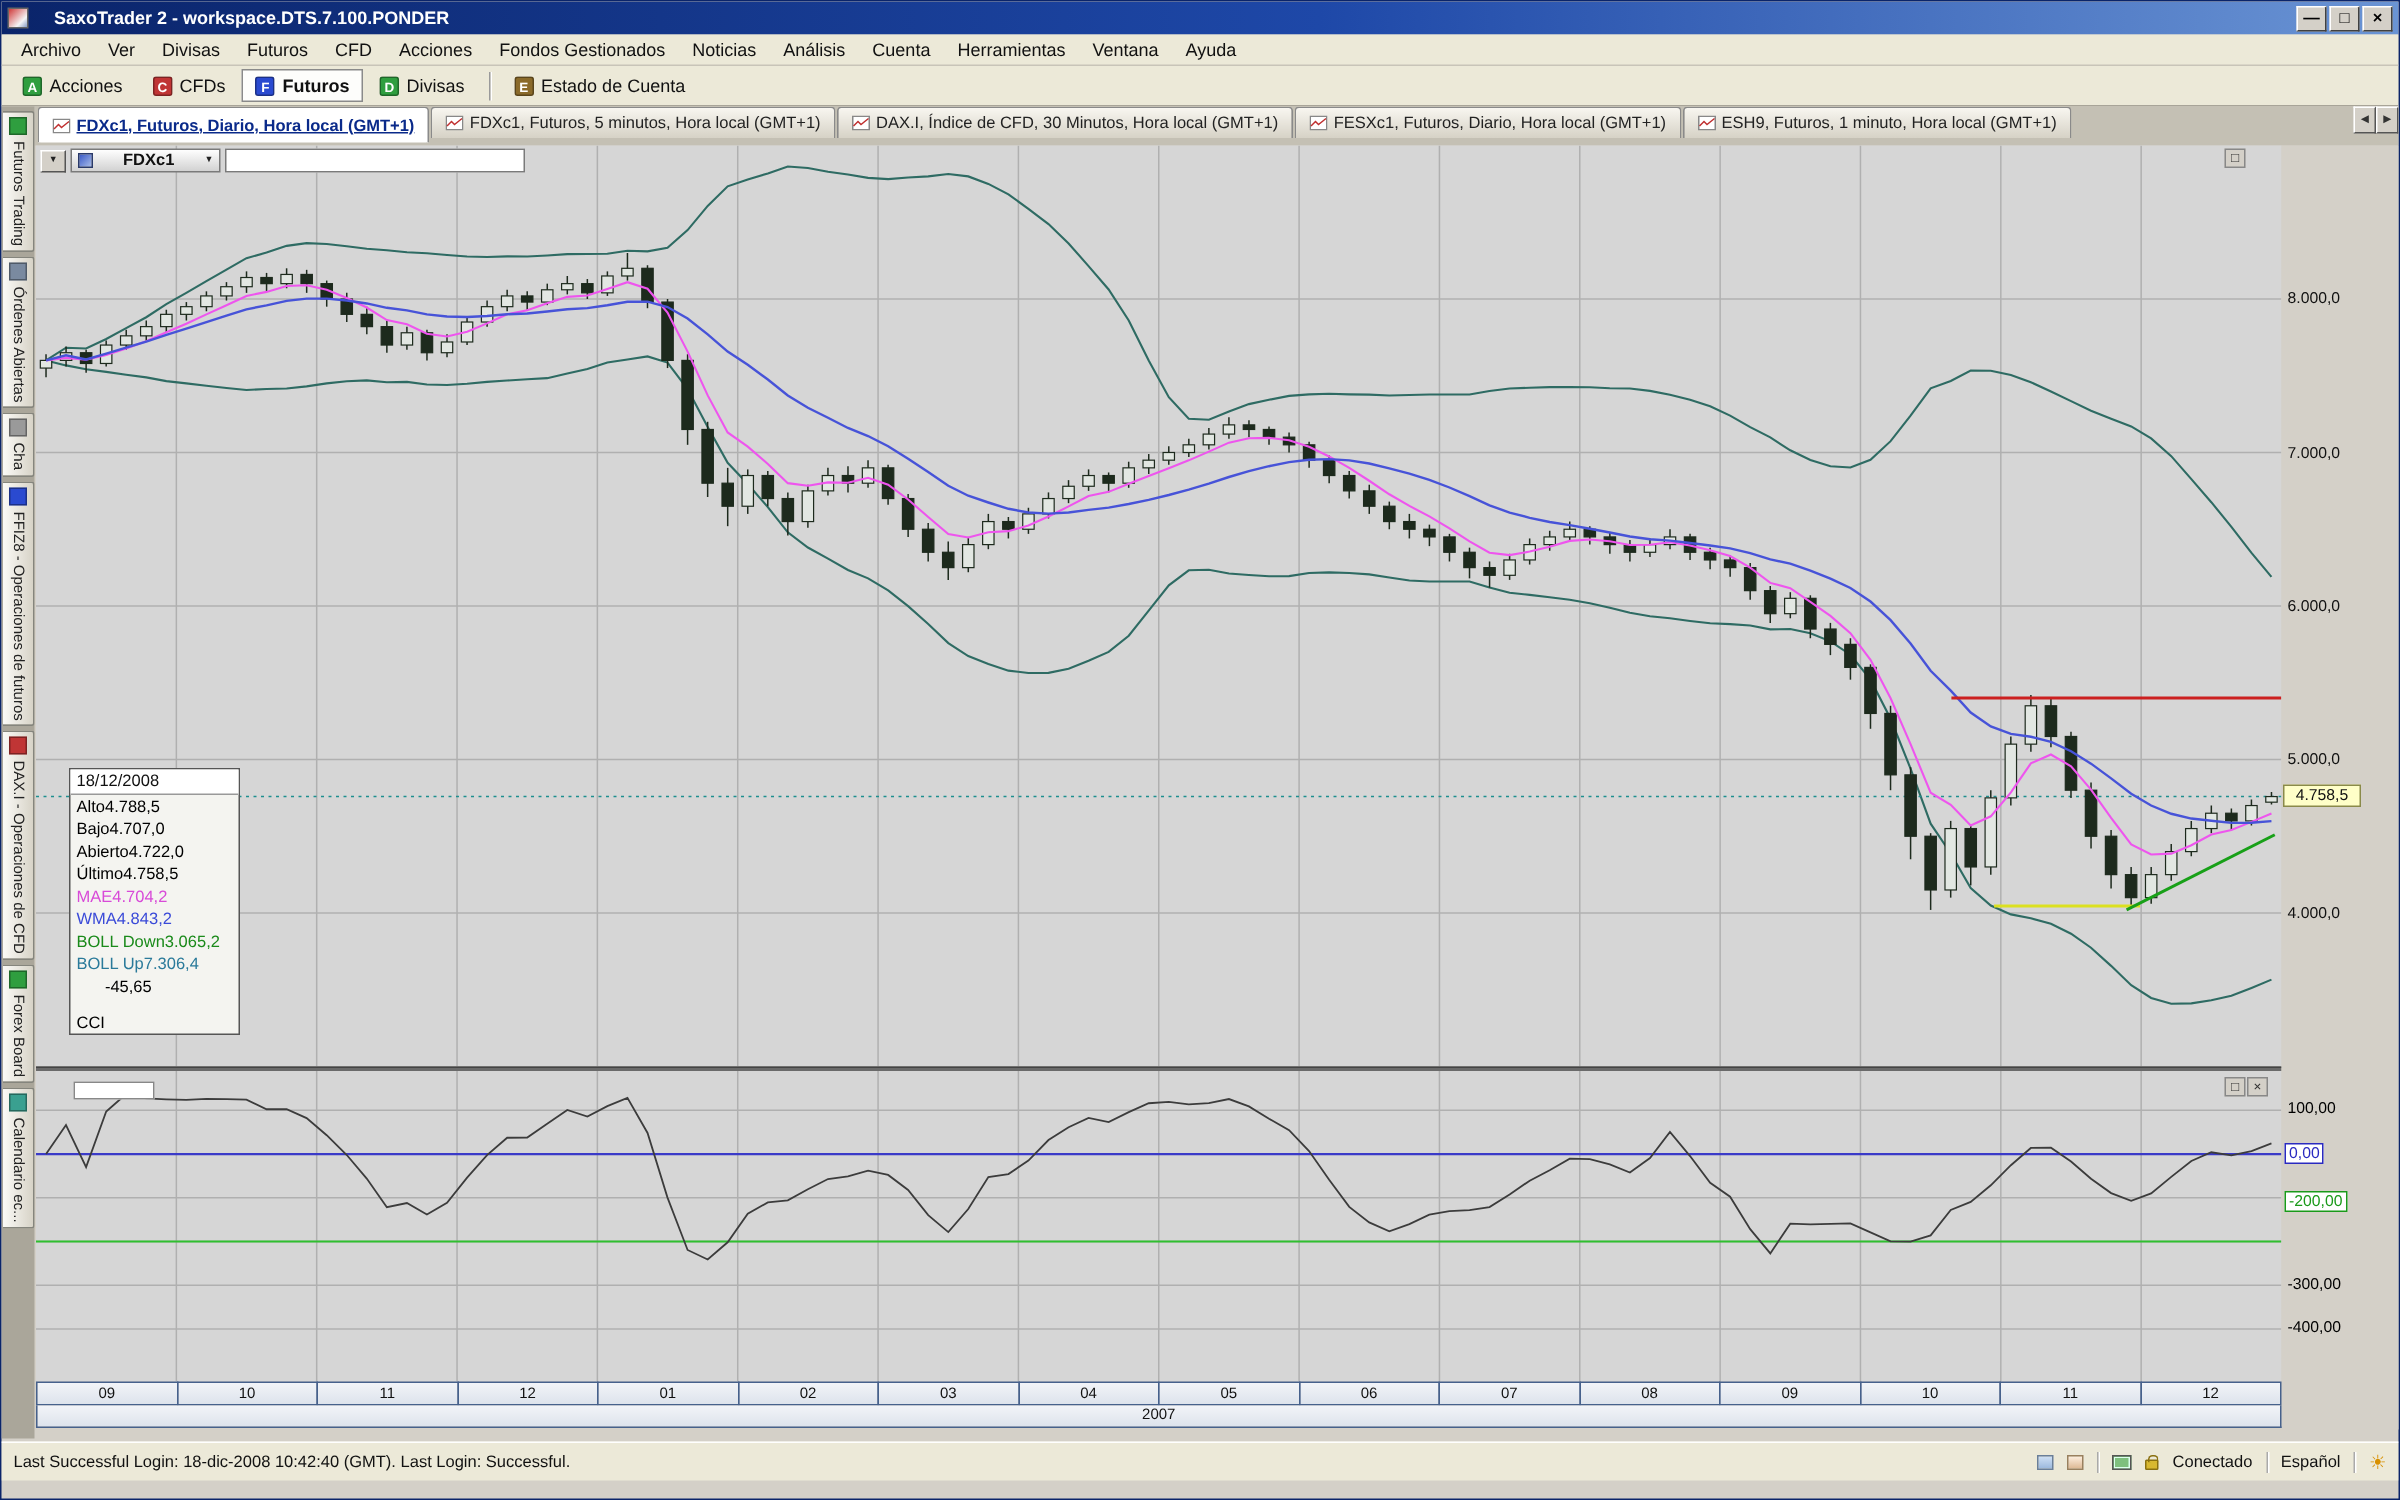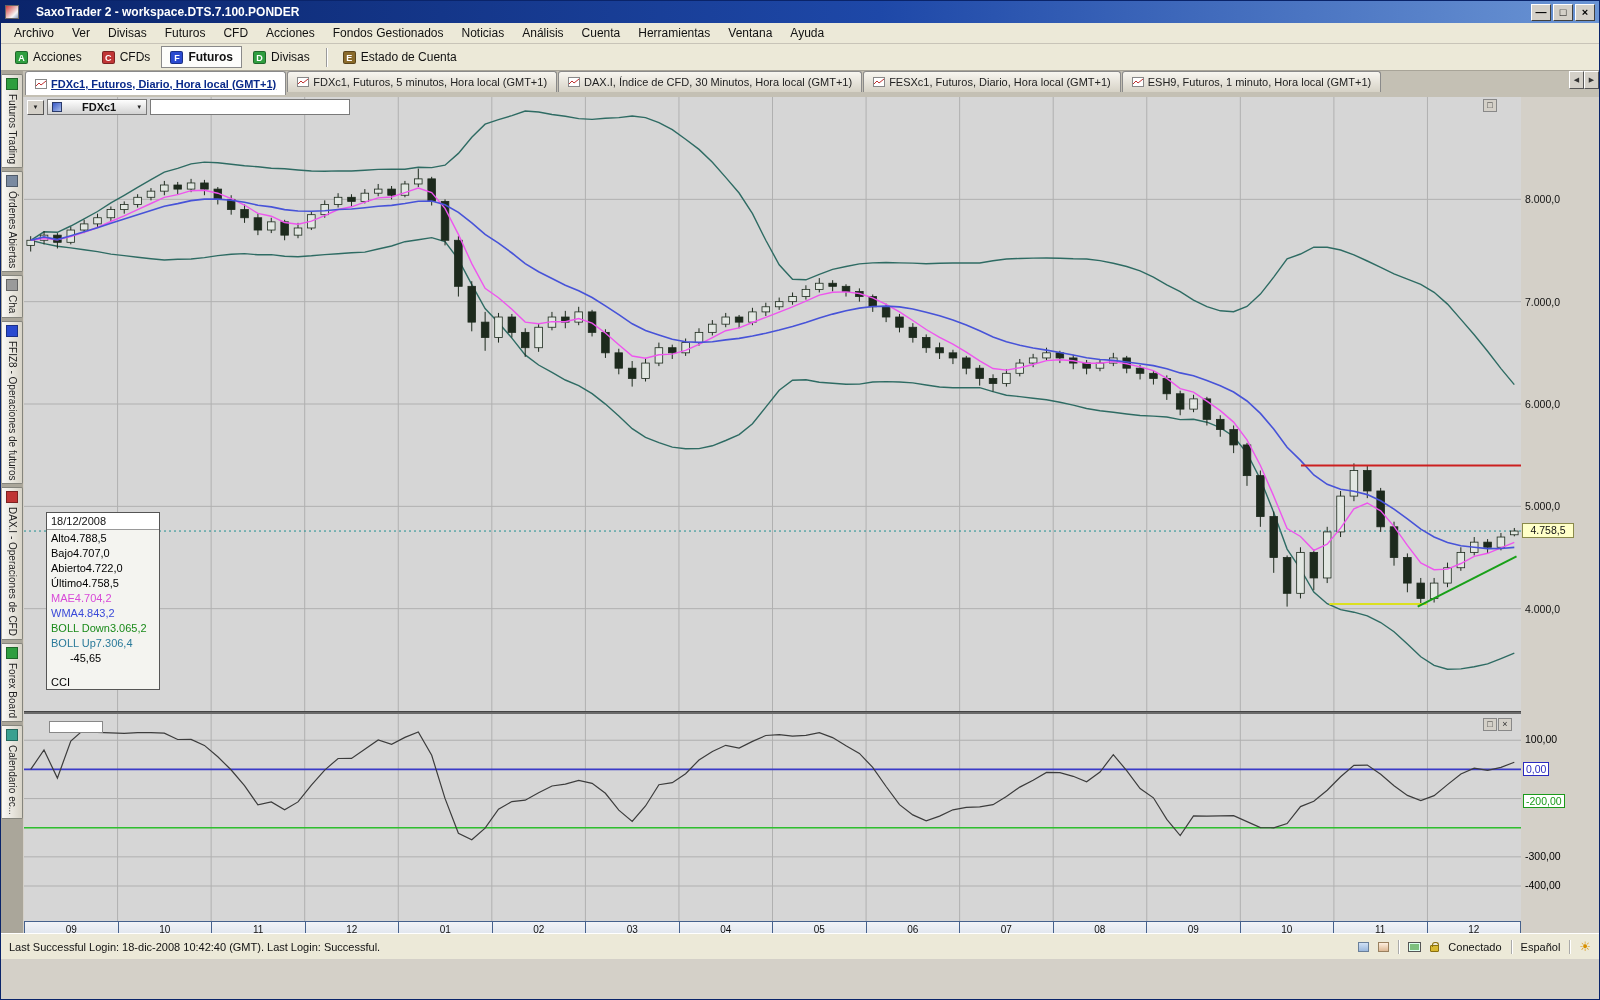--- a/index.html
+++ b/index.html
@@ -79,21 +79,21 @@
   #xaxis{position:absolute;left:23px;top:920px;width:1497px}
   #month-row,#year-row{display:flex}
   .month-cell{flex:1;height:16px;border:1px solid #46618c;margin-left:-1px;background:linear-gradient(#f2f4f8,#dde3ec);
     font-size:10px;text-align:center;line-height:15px;color:#111}
   .month-cell:first-child{margin-left:0}
   .year-cell{height:15px;border:1px solid #46618c;border-top:none;margin-left:-1px;background:linear-gradient(#f2f4f8,#dde3ec);
     font-size:10px;text-align:center;line-height:14px;color:#111}
   .year-cell:first-child{margin-left:0}
 
   
-  #statusbar{position:absolute;left:0;top:932px;width:100%;height:26px;background:#ece9d8;border-top:1px solid #fff;
+  #statusbar{position:absolute;left:0;top:960px;width:100%;height:26px;background:#ece9d8;border-top:1px solid #fff;
     display:flex;align-items:center;font-size:11px;padding:0 8px;color:#111}
   #sb-right{margin-left:auto;display:flex;align-items:center;gap:9px}
   .sb-sep{width:1px;height:14px;background:#aaa;box-shadow:1px 0 0 #fff}
   .ic-note{width:11px;height:10px;background:linear-gradient(#cfe0f5,#9bb8dd);border:1px solid #6a7f99}
   .ic-edit{width:11px;height:10px;background:linear-gradient(#fdeede,#ddb894);border:1px solid #99805f}
   .ic-monitor{width:13px;height:10px;border:1px solid #555;background:#7ec07e;box-shadow:inset 0 0 0 1px #dfe}
   .ic-lock{width:9px;height:7px;background:#d8b830;border:1px solid #8a7010;border-radius:1px;position:relative;margin-top:3px}
   .ic-lock::before{content:'';position:absolute;left:1px;top:-4px;width:5px;height:4px;border:1px solid #8a7010;border-bottom:none;border-radius:3px 3px 0 0}
   #sun{color:#d89000;font-size:13px}
 </style>

